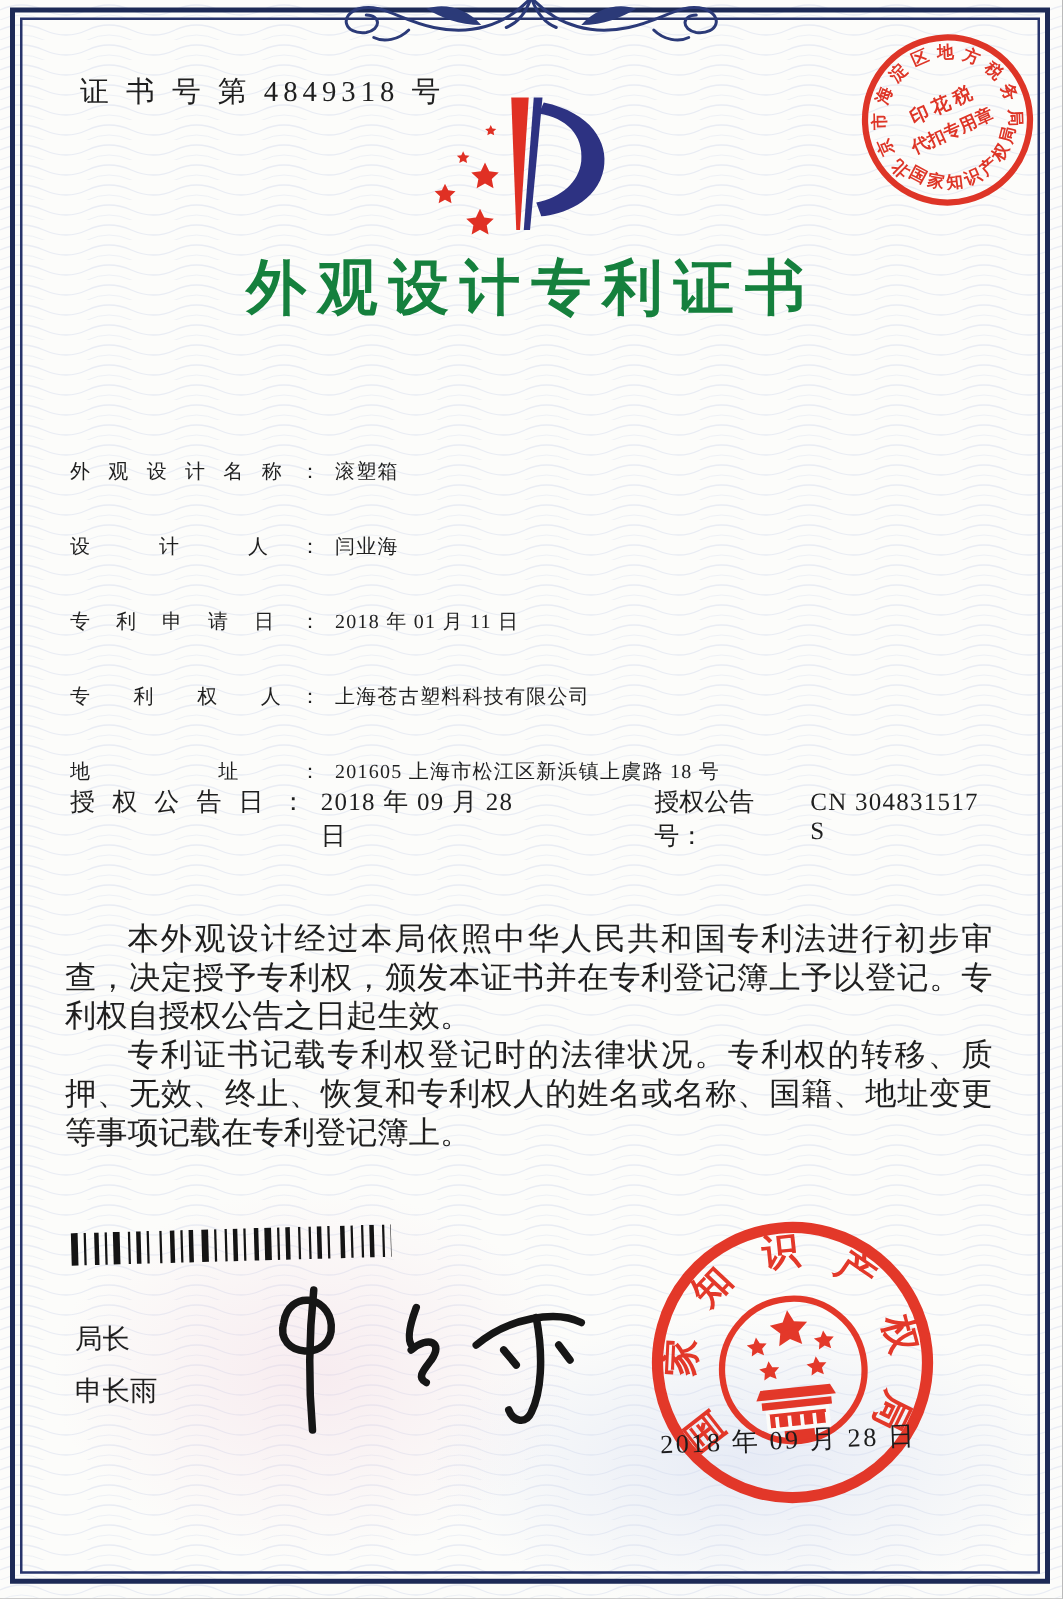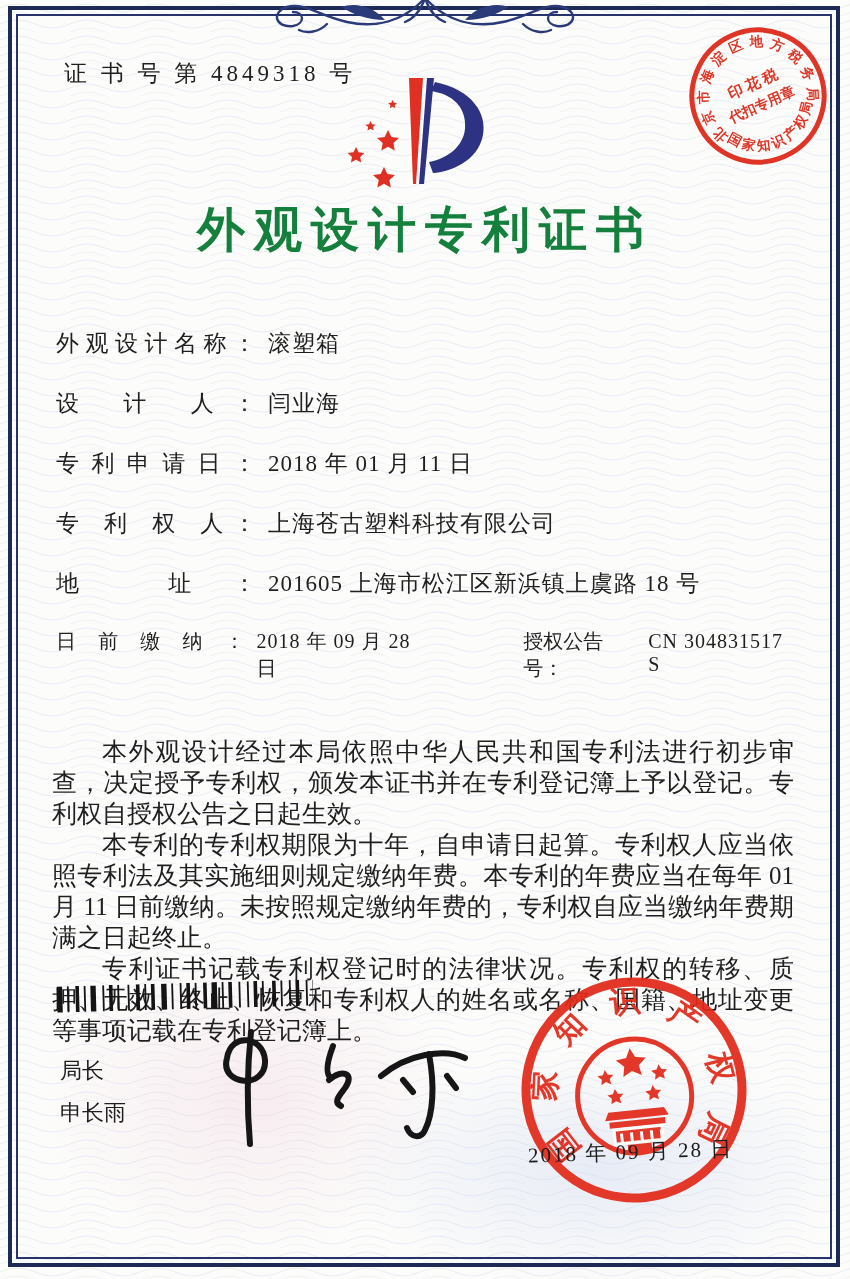--- a/index.html
+++ b/index.html
@@ -13,21 +13,21 @@
     background:radial-gradient(ellipse at center,rgba(205,215,240,.45),rgba(205,215,240,0) 70%);}
   .frame-outer{position:absolute;inset:6px 10px 12px 8px;border:4px solid #1d2a56;pointer-events:none;}
   .frame-inner{position:absolute;inset:14px 18px 20px 16px;border:2px solid #27346b;pointer-events:none;}
   .flourish{position:absolute;top:-6px;left:50%;transform:translateX(-50%);pointer-events:none;}
   .cert-no{position:absolute;left:64px;top:58px;font-size:23px;letter-spacing:4px;}
   .tax-stamp{position:absolute;right:18px;top:22px;transform:rotate(-24deg);opacity:.95;}
   .logo{position:absolute;left:325px;top:72px;}
   .title{position:absolute;left:0;right:0;top:198px;text-align:center;font-size:48px;
          font-weight:bold;letter-spacing:9px;color:#15803d;}
   .fields{position:absolute;left:56px;top:328px;right:58px;}
-  .frow{display:flex;align-items:flex-start;height:60px;font-size:23px;}
+  .frow{display:flex;align-items:flex-end;height:60px;font-size:16px;}
   .flabel{display:inline-block;width:200px;text-align:justify;text-align-last:justify;}
   .fvalue{margin-left:12px;letter-spacing:1px;}
   .grant-row{display:flex;align-items:baseline;height:60px;font-size:20px;}
   .grant-right{margin-left:96px;display:flex;align-items:baseline;}
   .body-text{position:absolute;left:52px;right:56px;top:736px;font-size:25px;
              line-height:31px;text-align:justify;}
   .body-text p{margin:0;text-indent:2em;}
   .barcode{position:absolute;left:55px;top:983px;transform:rotate(-1.6deg);}
   .signoff{position:absolute;left:60px;top:1050px;font-size:22px;line-height:42px;}
   .signature{position:absolute;left:205px;top:1018px;}
@@ -130,32 +130,31 @@
     </div>
     <div class="frow">
       <span class="flabel">专 利 权 人：</span>
       <span class="fvalue">上海苍古塑料科技有限公司</span>
     </div>
     <div class="frow">
       <span class="flabel">地 址：</span>
       <span class="fvalue">201605 上海市松江区新浜镇上虞路 18 号</span>
     </div>
     <div class="grant-row">
-      <span class="flabel">日前缴纳：</span>
+      <span class="flabel">授权公告日：</span>
       <span class="fvalue">2018 年 09 月 28 日</span>
       <span class="grant-right">
         <span>授权公告号：</span>
         <span class="fvalue">CN 304831517 S</span>
       </span>
     </div>
   </div>
 
   <div class="body-text">
     <p>本外观设计经过本局依照中华人民共和国专利法进行初步审查，决定授予专利权，颁发本证书并在专利登记簿上予以登记。专利权自授权公告之日起生效。</p>
-    <p>本专利的专利权期限为十年，自申请日起算。专利权人应当依照专利法及其实施细则规定缴纳年费。本专利的年费应当在每年 01 月 11 日前缴纳。未按照规定缴纳年费的，专利权自应当缴纳年费期满之日起终止。</p>
     <p>专利证书记载专利权登记时的法律状况。专利权的转移、质押、无效、终止、恢复和专利权人的姓名或名称、国籍、地址变更等事项记载在专利登记簿上。</p>
   </div>
 
   <svg class="barcode" id="barcode" width="258" height="27">
       <rect x="2" y="0" width="5.4" height="26" fill="#141414"></rect>
       <rect x="12.2" y="0" width="1.8" height="26" fill="#141414"></rect>
       <rect x="20.6" y="0" width="3.6" height="26" fill="#141414"></rect>
       <rect x="29.000000000000004" y="0" width="1.8" height="26" fill="#141414"></rect>
       <rect x="35.6" y="0" width="5.4" height="26" fill="#141414"></rect>
       <rect x="47.6" y="0" width="1.8" height="26" fill="#141414"></rect>

